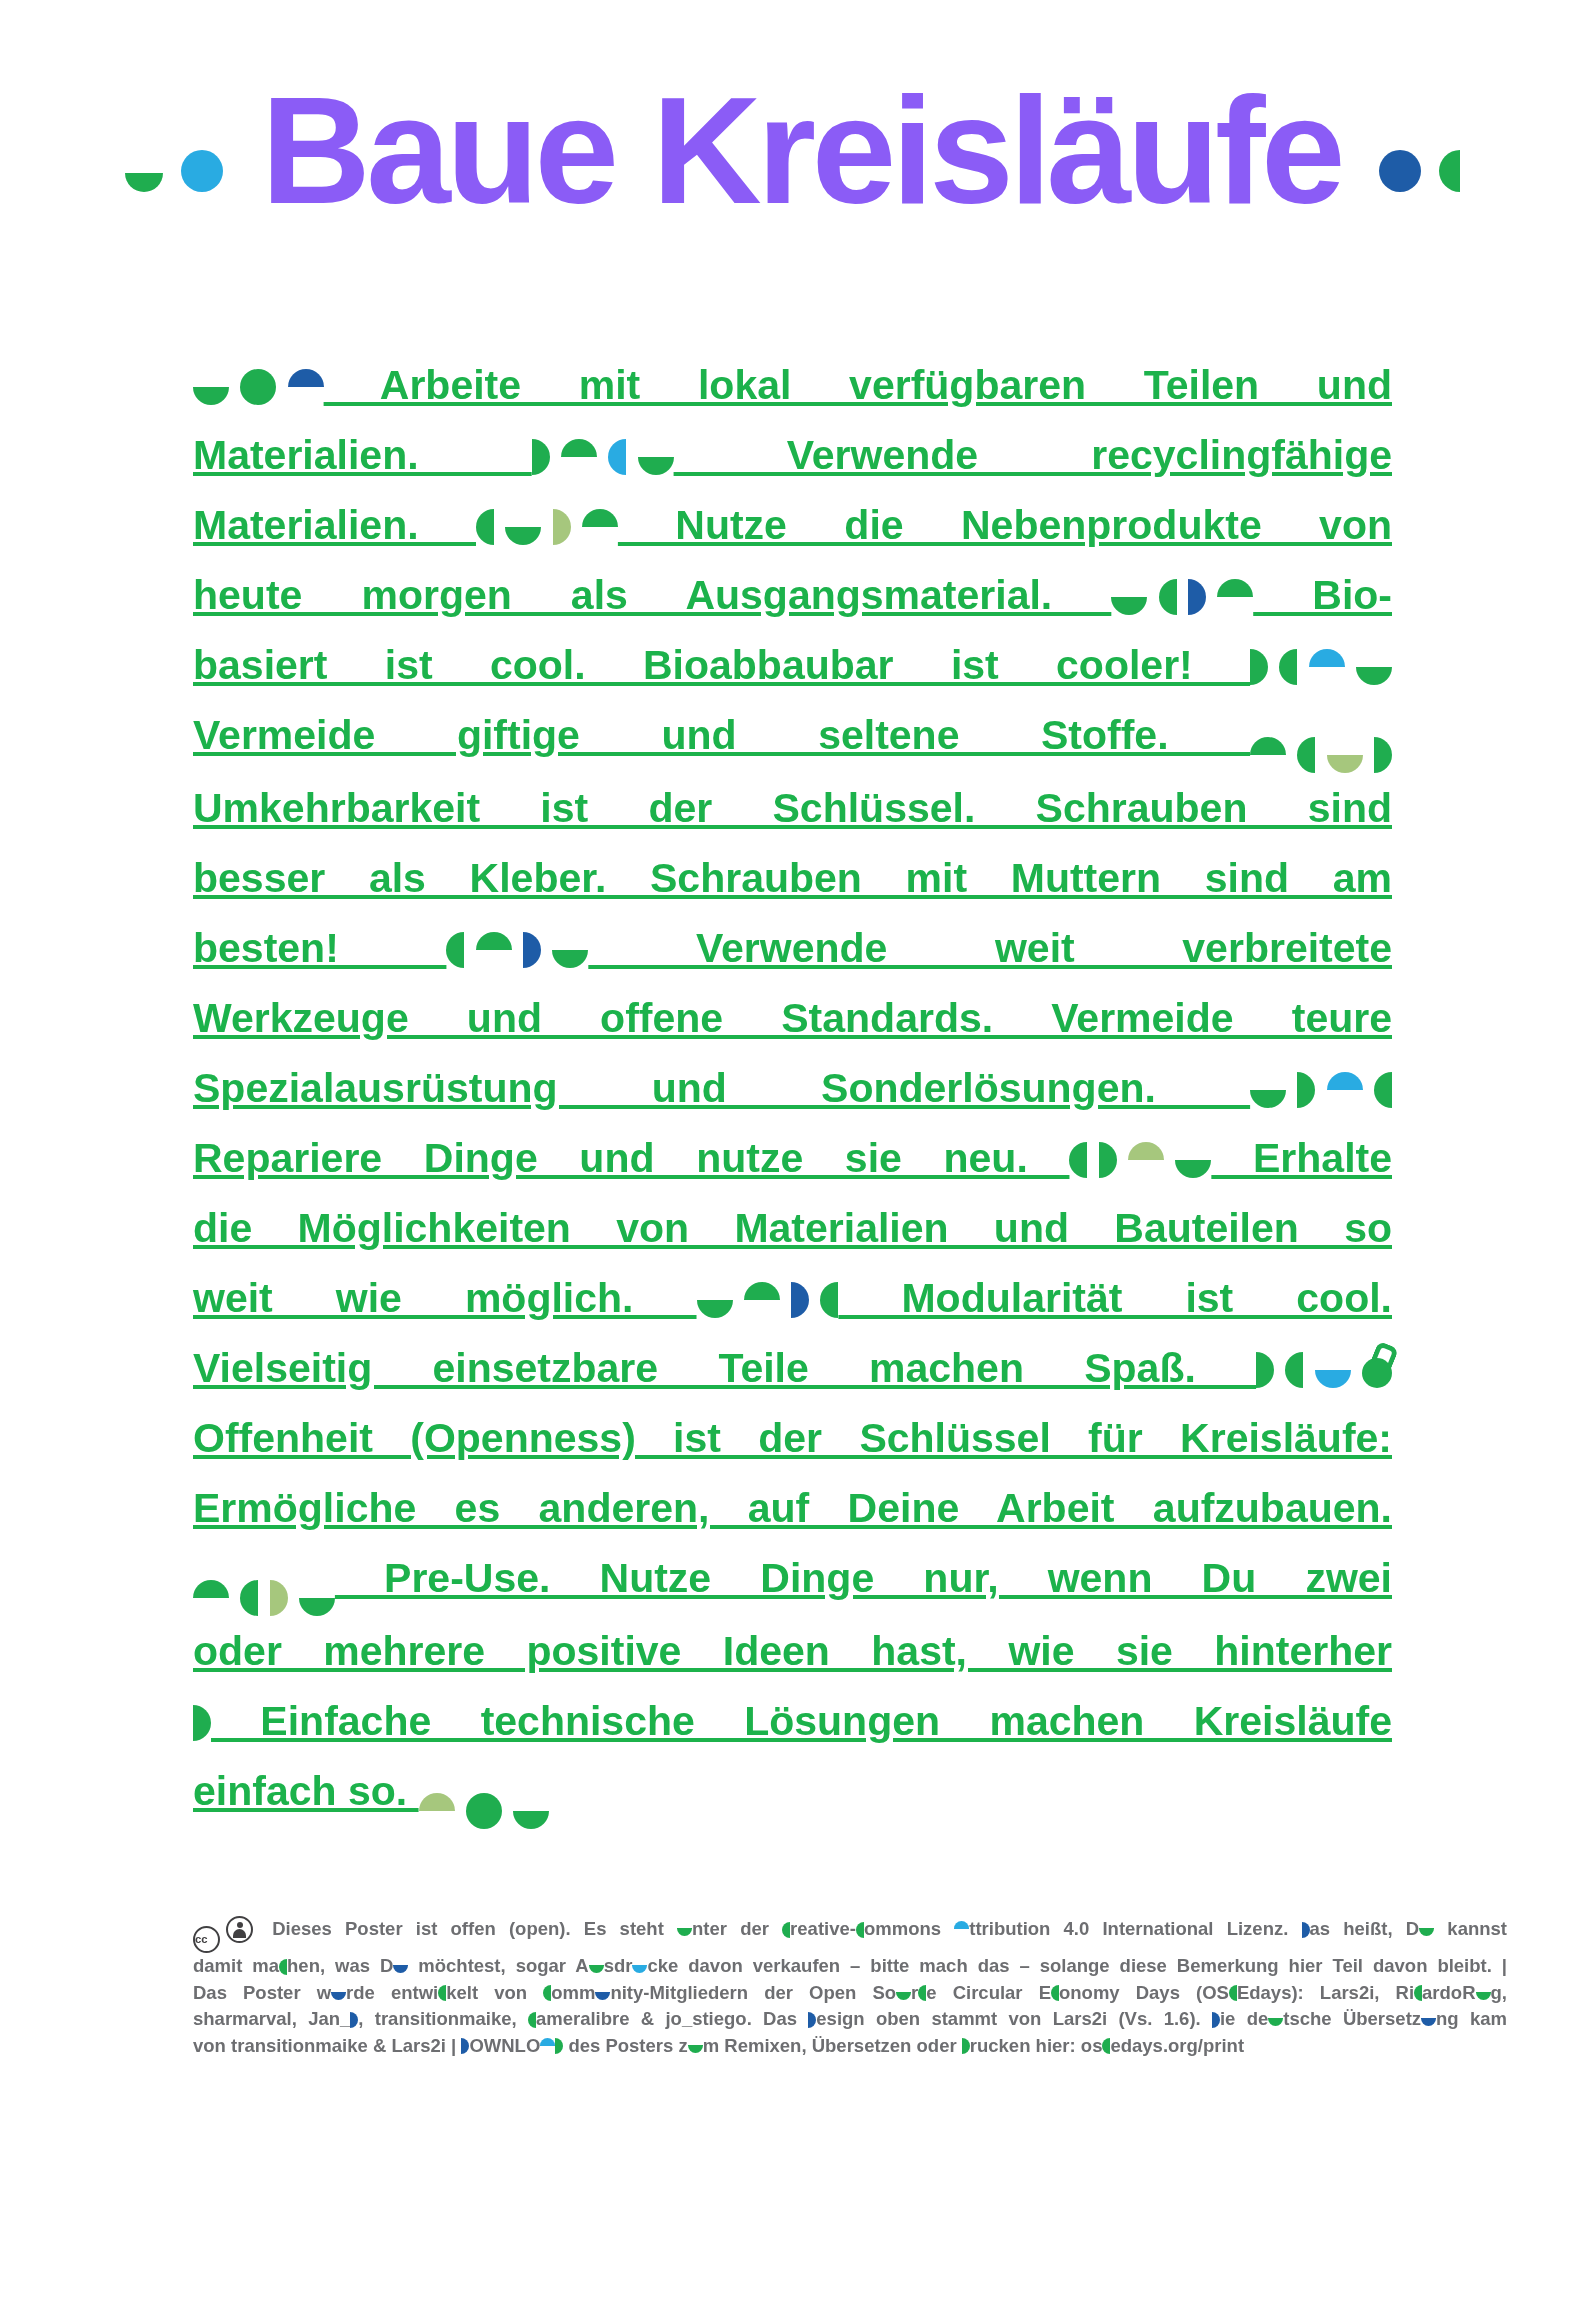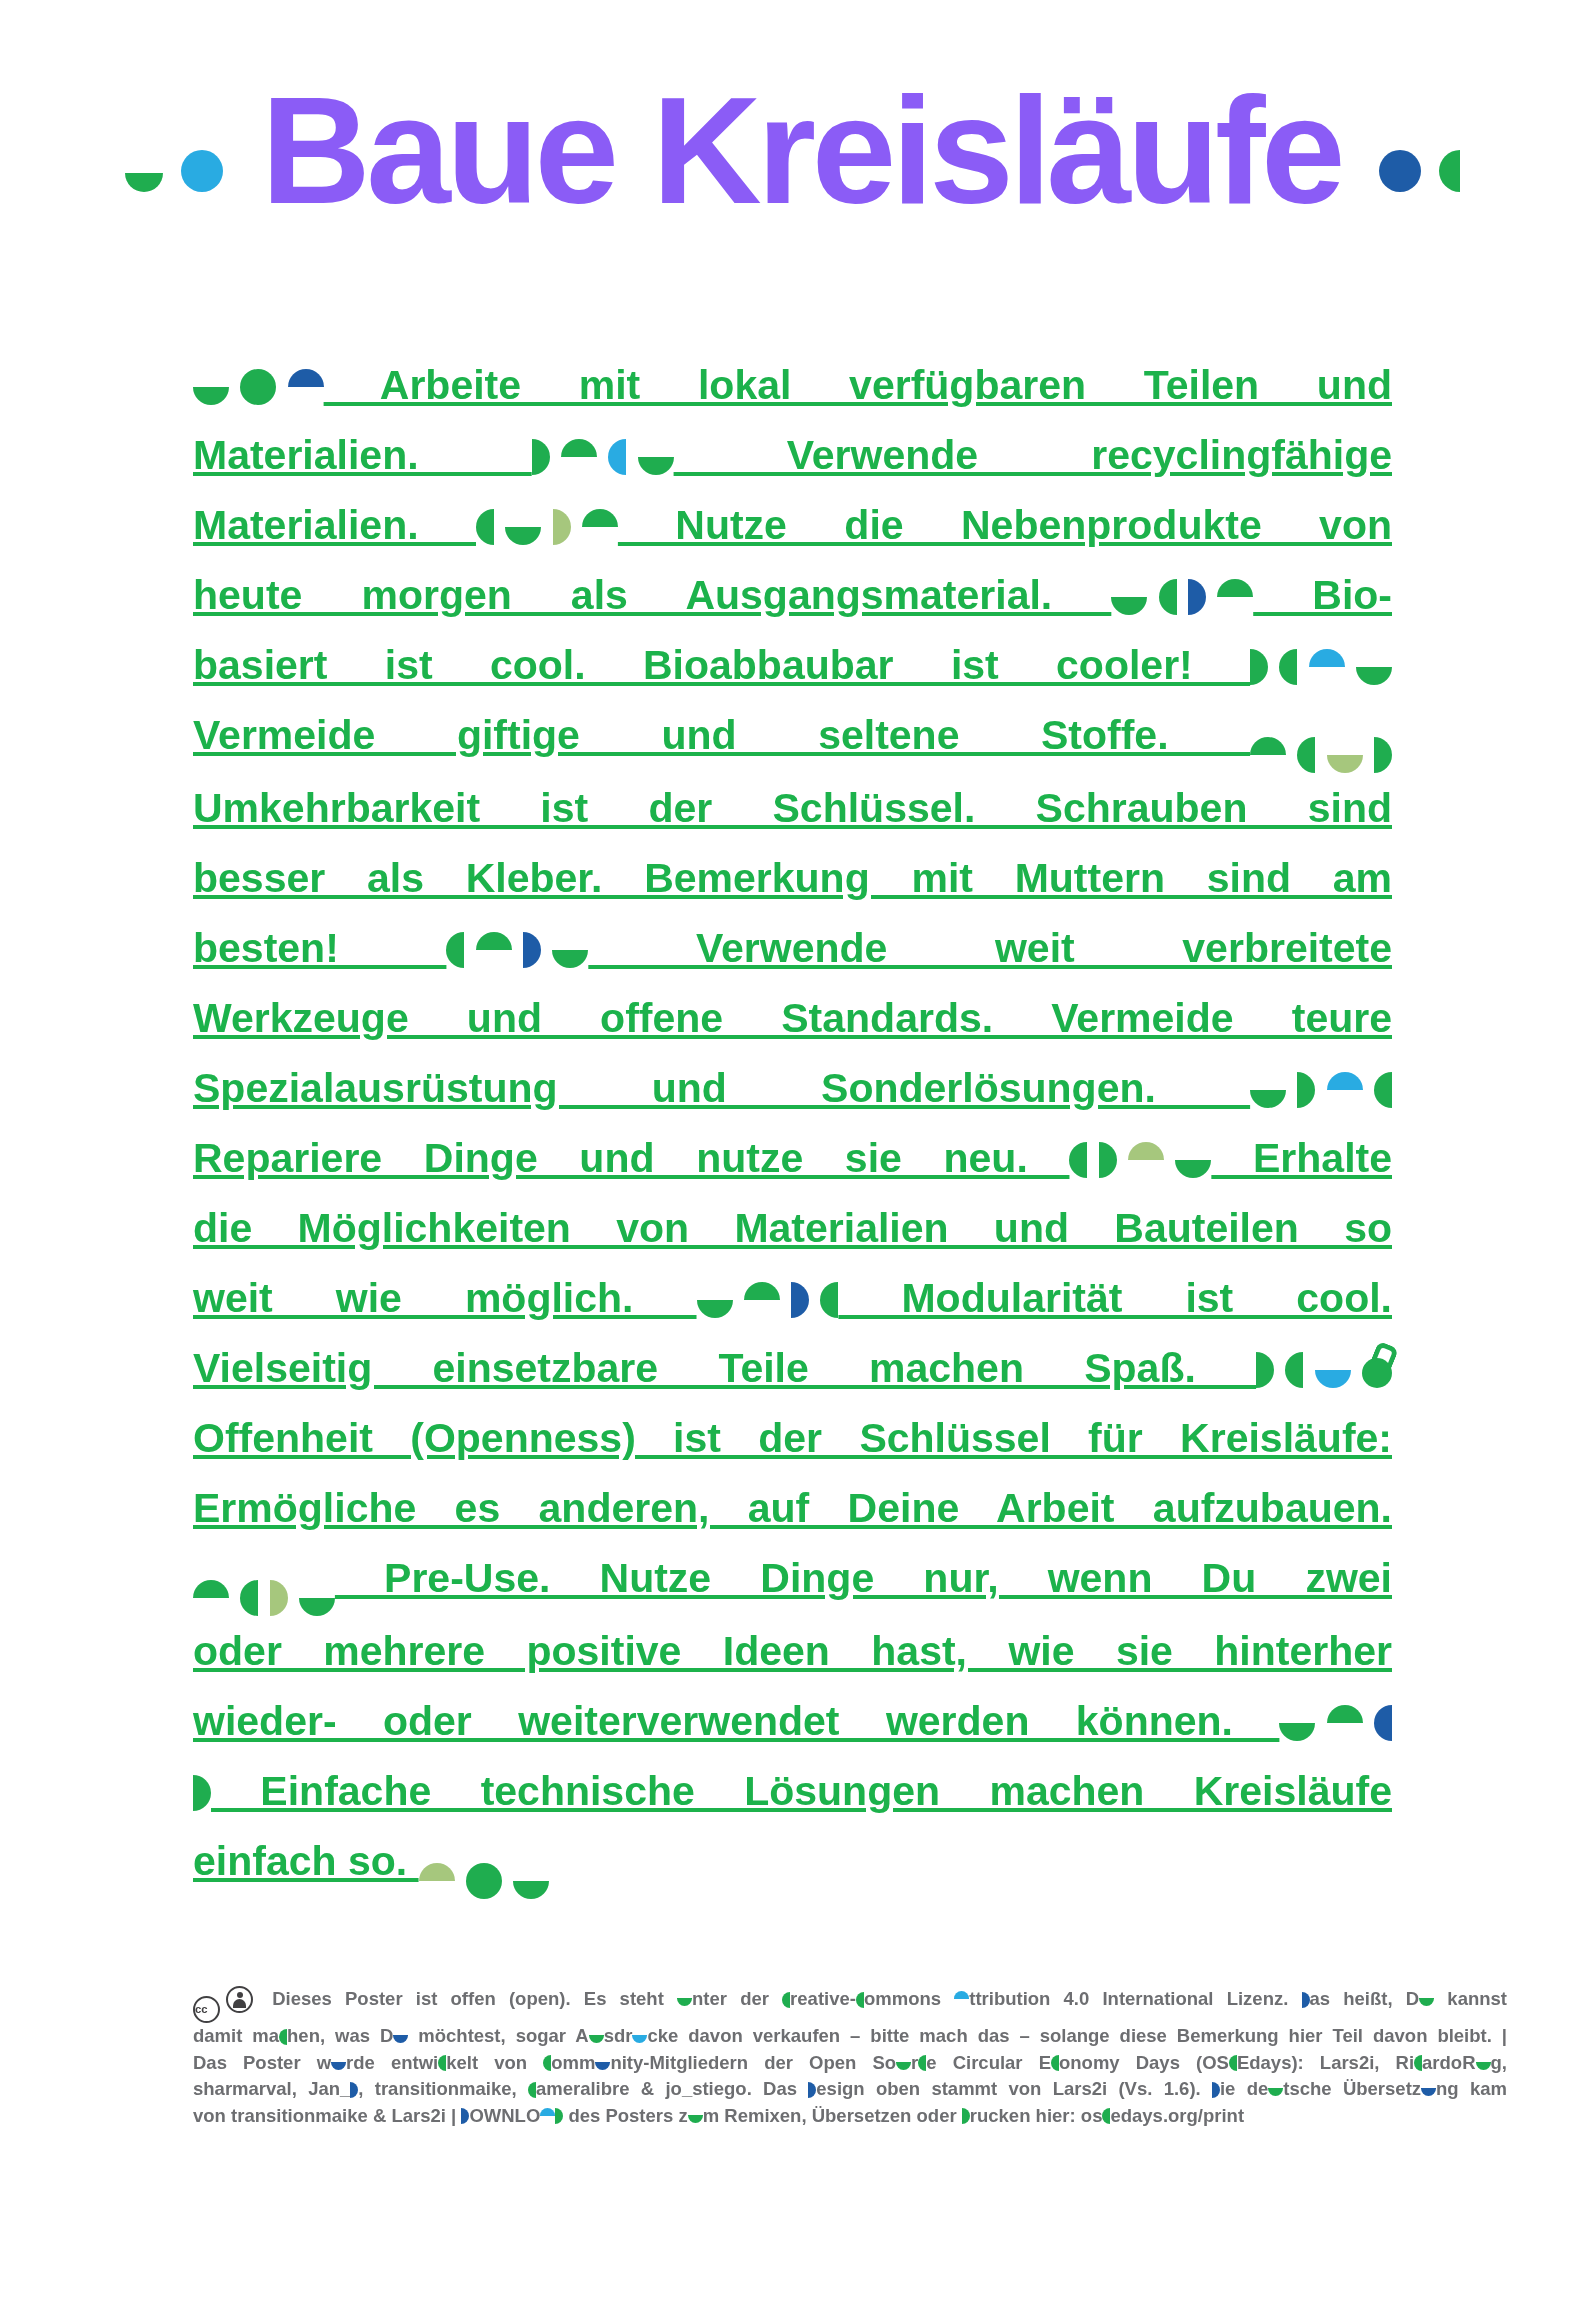--- a/index.html
+++ b/index.html
@@ -112,21 +112,21 @@
         <span class="sh sh-dome" style="color: rgb(41, 171, 226);"></span>
         <span class="sh sh-bowl" style="color: rgb(31, 173, 79);"></span>
       </span></div>
     <div class="bline">Vermeide giftige und seltene Stoffe. <span class="grp">
         <span class="sh sh-dome" style="color: rgb(31, 173, 79);"></span>
         <span class="sh sh-left" style="color: rgb(31, 173, 79);"></span>
         <span class="sh sh-bowl" style="color: rgb(166, 199, 125);"></span>
         <span class="sh sh-right" style="color: rgb(31, 173, 79);"></span>
       </span></div>
     <div class="bline">Umkehrbarkeit ist der Schlüssel. Schrauben sind</div>
-    <div class="bline">besser als Kleber. Bemerkung mit Muttern sind am</div>
+    <div class="bline">besser als Kleber. Schrauben mit Muttern sind am</div>
     <div class="bline">besten! <span class="grp">
         <span class="sh sh-left" style="color: rgb(31, 173, 79);"></span>
         <span class="sh sh-dome" style="color: rgb(31, 173, 79);"></span>
         <span class="sh sh-right" style="color: rgb(30, 92, 167);"></span>
         <span class="sh sh-bowl" style="color: rgb(31, 173, 79);"></span>
       </span> Verwende weit verbreitete</div>
     <div class="bline">Werkzeuge und offene Standards. Vermeide teure</div>
     <div class="bline">Spezialausrüstung und Sonderlösungen. <span class="grp">
         <span class="sh sh-bowl" style="color: rgb(31, 173, 79);"></span>
         <span class="sh sh-right" style="color: rgb(31, 173, 79);"></span>
@@ -154,25 +154,20 @@
       </span></div>
     <div class="bline">Offenheit (Openness) ist der Schlüssel für Kreisläufe:</div>
     <div class="bline">Ermögliche es anderen, auf Deine Arbeit aufzubauen.</div>
     <div class="bline"><span class="grp">
         <span class="sh sh-dome" style="color: rgb(31, 173, 79);"></span>
         <span class="sh sh-left" style="color: rgb(31, 173, 79);"></span>
         <span class="sh sh-right" style="color: rgb(166, 199, 125);"></span>
         <span class="sh sh-bowl" style="color: rgb(31, 173, 79);"></span>
       </span> Pre-Use. Nutze Dinge nur, wenn Du zwei</div>
     <div class="bline">oder mehrere positive Ideen hast, wie sie hinterher</div>
-    <div class="bline">wieder- oder weiterverwendet werden können. <span class="grp">
-        <span class="sh sh-bowl" style="color: rgb(31, 173, 79);"></span>
-        <span class="sh sh-dome" style="color: rgb(31, 173, 79);"></span>
-        <span class="sh sh-left" style="color: rgb(30, 92, 167);"></span>
-      </span></div>
     <div class="bline"><span class="grp">
         <span class="sh sh-right" style="color: rgb(31, 173, 79);"></span>
       </span> Einfache technische Lösungen machen Kreisläufe</div>
     <div class="bline left">einfach so. <span class="grp">
         <span class="sh sh-dome" style="color: rgb(166, 199, 125);"></span>
         <span class="sh sh-circle" style="color: rgb(31, 173, 79);"></span>
         <span class="sh sh-bowl" style="color: rgb(31, 173, 79);"></span>
       </span></div>
   </div>
 

